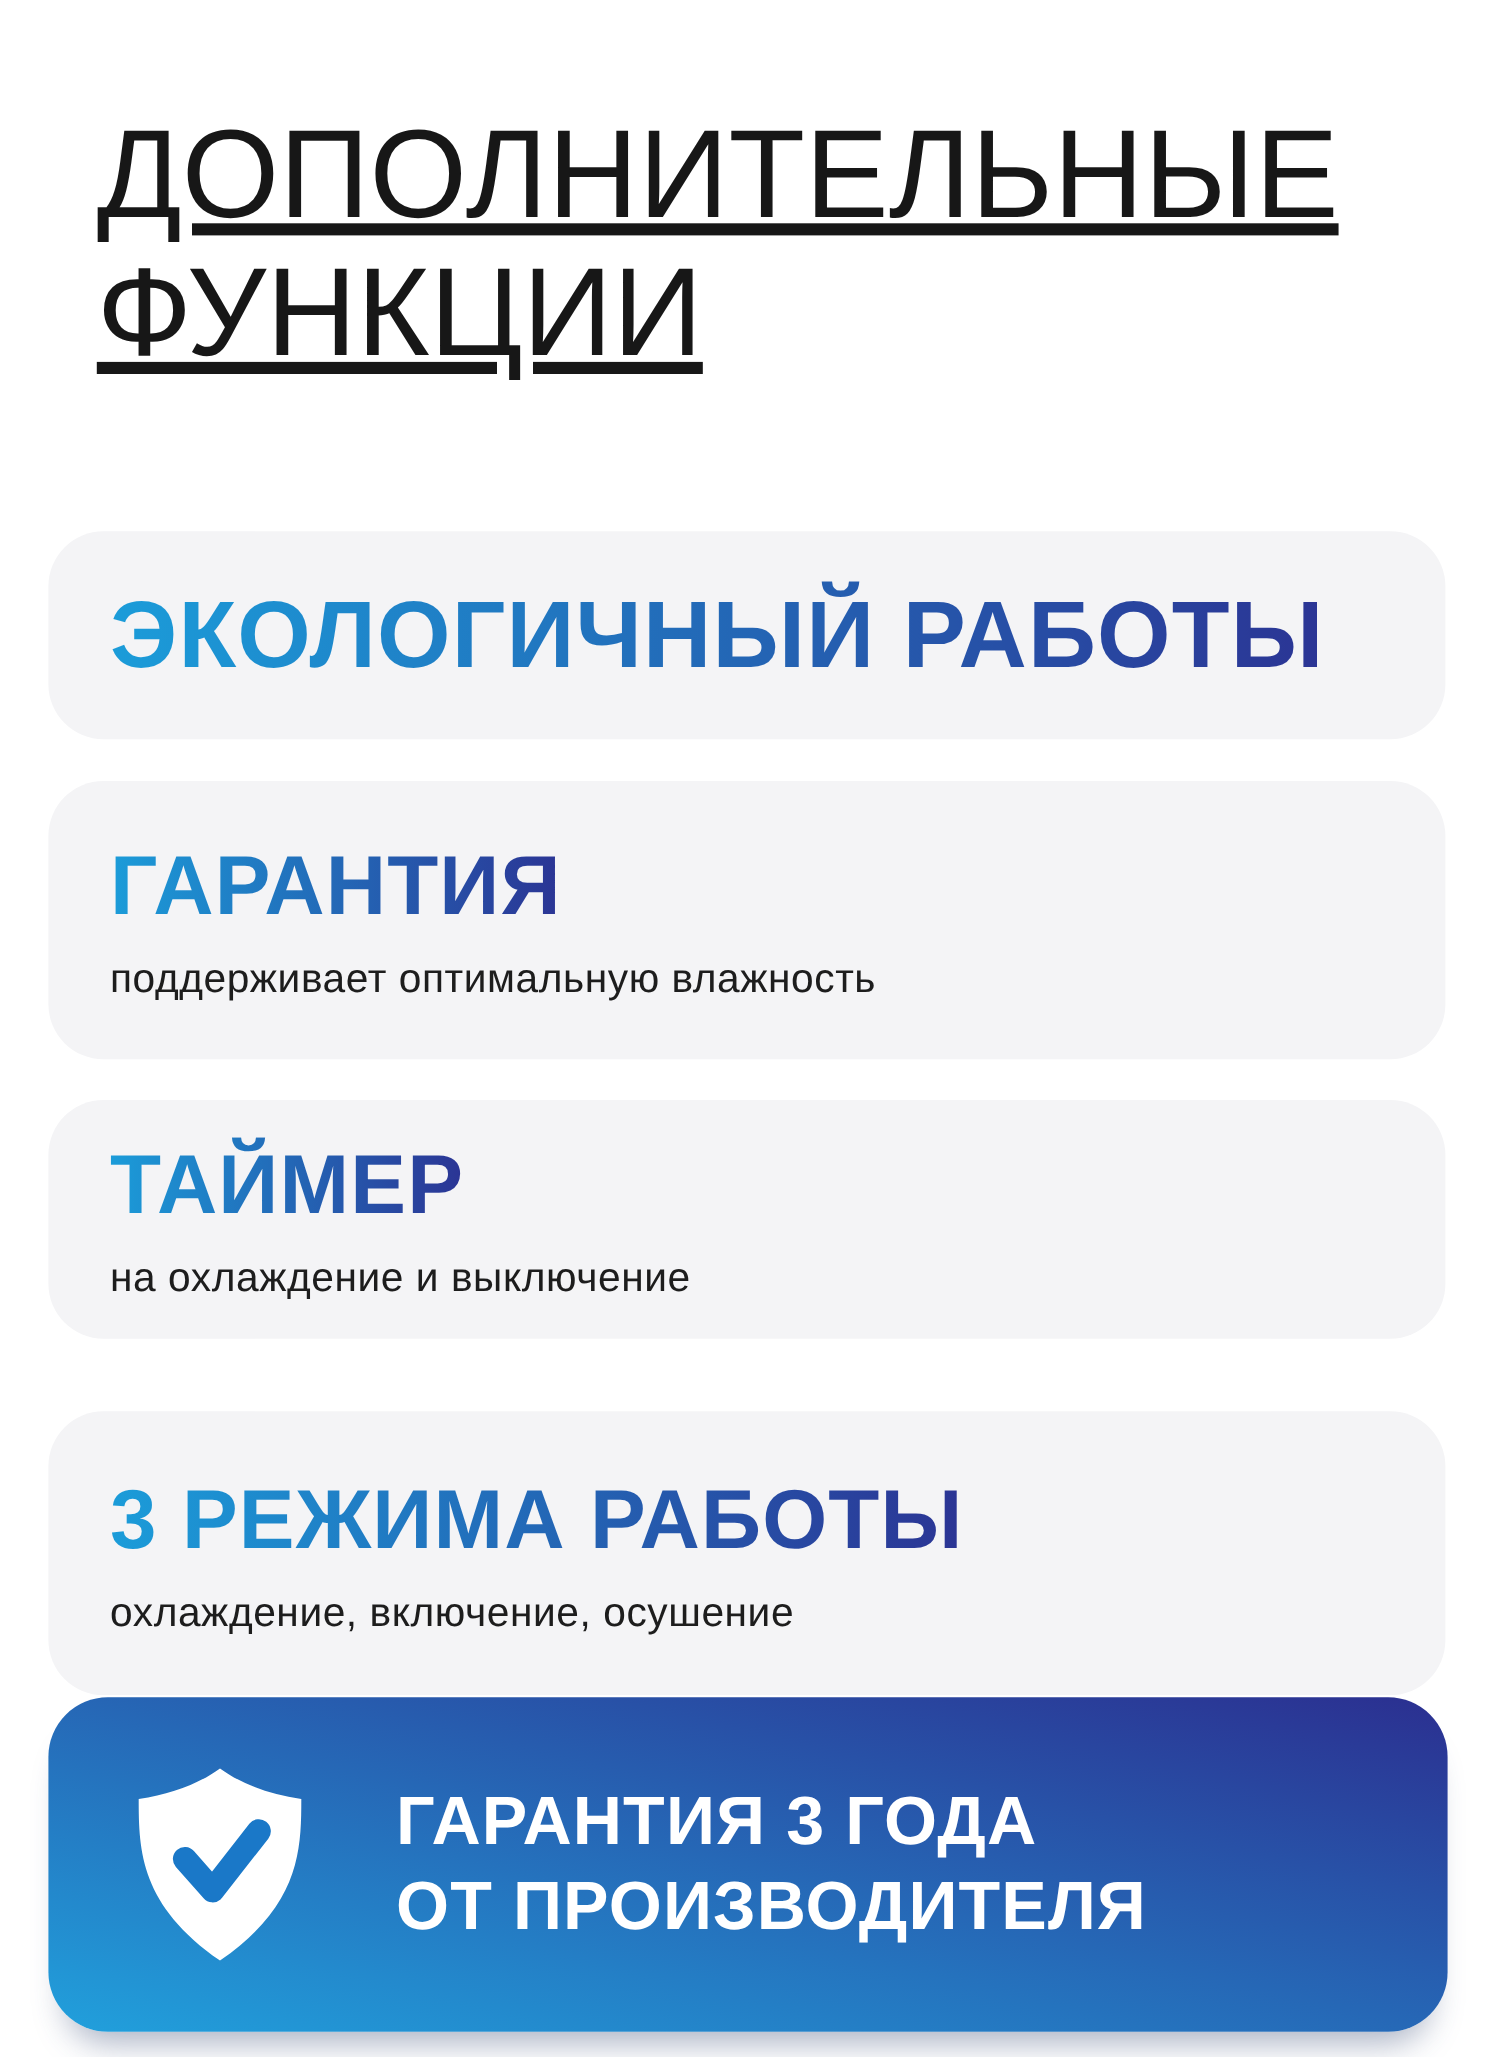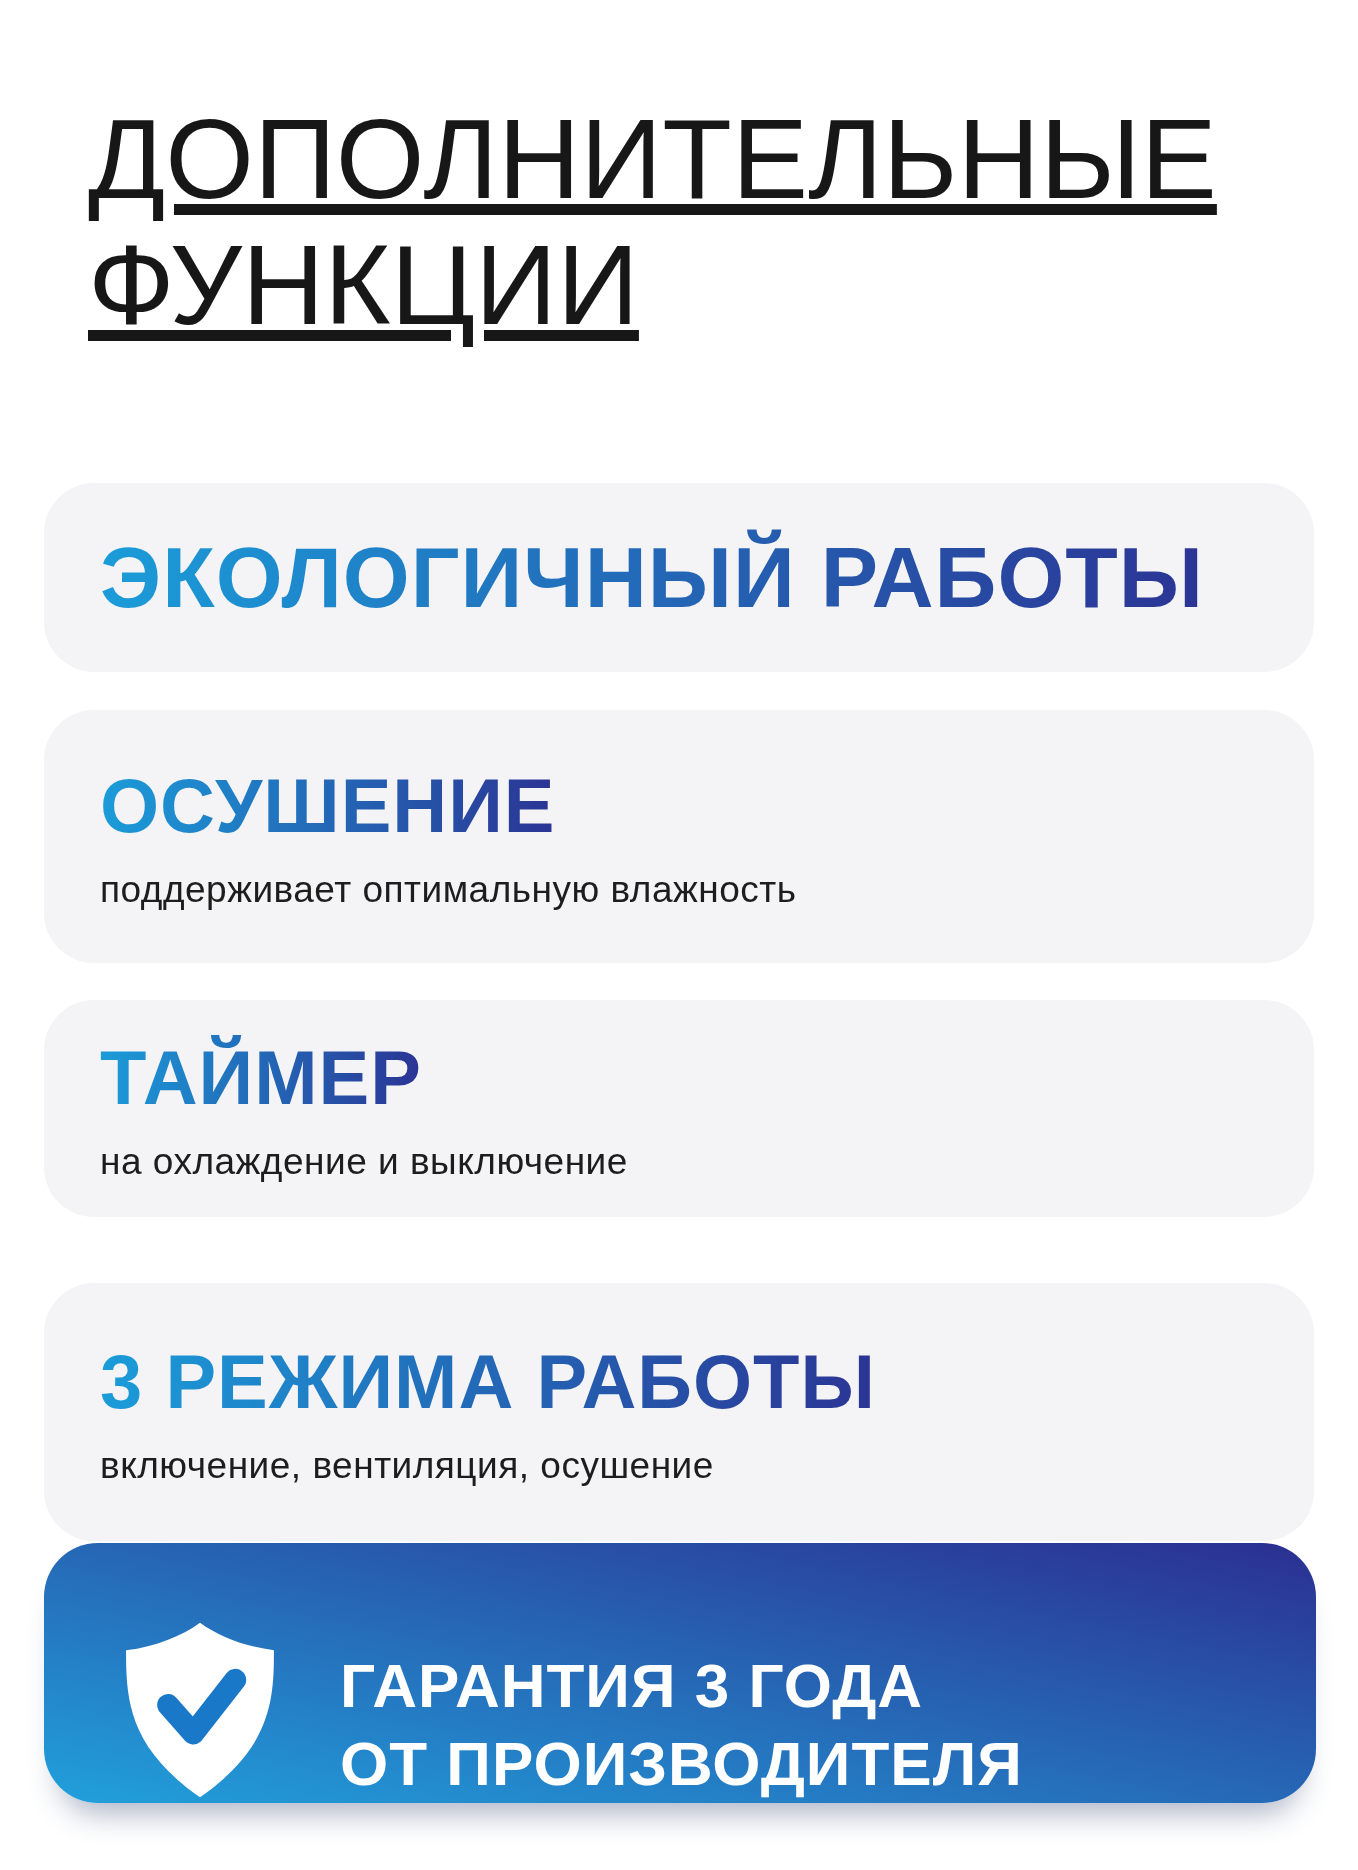--- a/index.html
+++ b/index.html
@@ -52,26 +52,27 @@
   .card-1 .card-title{font-size:86px;}
   .card-subtitle{
     margin-top:20px;
     font-size:37px;
     color:var(--subtitle-color);
     letter-spacing:0.5px;
     white-space:nowrap;
   }
   .banner{
     position:absolute;left:44px;top:1543px;
-    width:1272px;height:260px;
+    width:1272px;height:304px;
     border-radius:54px;
     background:linear-gradient(to top right,var(--banner-from) 0%,var(--banner-to) 100%);
-    display:flex;align-items:flex-end;
+    display:flex;align-items:center;
     padding-left:72px;
     box-shadow:0 26px 30px -16px rgba(45,65,110,0.40);
+    gap:20px;
   }
   .shield{width:168px;height:186px;flex:0 0 auto;}
   .banner-text{
     margin-left:56px;
     color:#ffffff;
     font-weight:800;
     font-size:62px;
     line-height:78px;
     letter-spacing:1px;
     white-space:nowrap;
@@ -83,32 +84,32 @@
 <header class="page-title">
   <div>ДОПОЛНИТЕЛЬНЫЕ</div>
   <div>ФУНКЦИИ</div>
 </header>
 
 <section class="card card-1">
   <div class="card-title">ЭКОЛОГИЧНЫЙ РАБОТЫ</div>
 </section>
 
 <section class="card card-2">
-  <div class="card-title">ОСУШЕНИЕ</div>
+  <div class="card-title">ГАРАНТИЯ</div>
   <div class="card-subtitle">поддерживает оптимальную влажность</div>
 </section>
 
 <section class="card card-3">
   <div class="card-title">ТАЙМЕР</div>
   <div class="card-subtitle">на охлаждение и выключение</div>
 </section>
 
 <section class="card card-4">
   <div class="card-title">3 РЕЖИМА РАБОТЫ</div>
-  <div class="card-subtitle">включение, вентиляция, осушение</div>
+  <div class="card-subtitle">охлаждение, включение, осушение</div>
 </section>
 
 <section class="banner">
   <svg class="shield" viewBox="0 0 100 110" aria-hidden="true">
     <path d="M50 3
              C 61 11, 76 17, 94 19.5
              C 94 48, 93 77, 50 107
              C 7 77, 6 48, 6 19.5
              C 24 17, 39 11, 50 3 Z" fill="#ffffff"></path>
     <path d="M31 52 L46 69 L71 37" fill="none" stroke="var(--check)" stroke-width="13" stroke-linecap="round" stroke-linejoin="round"></path>

